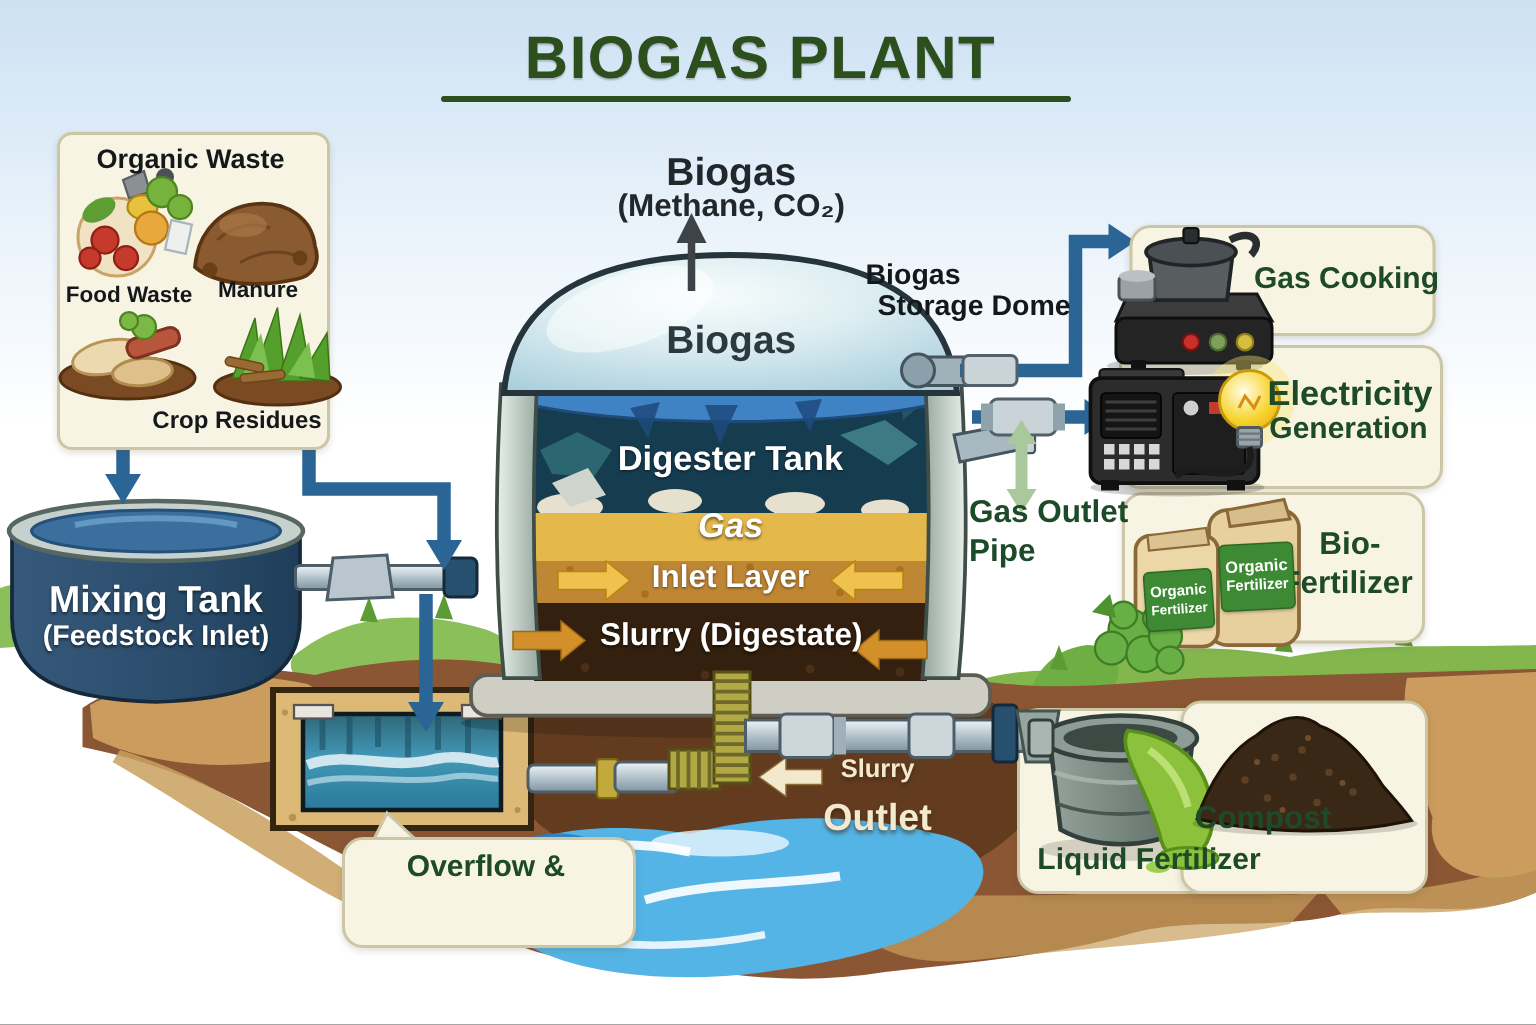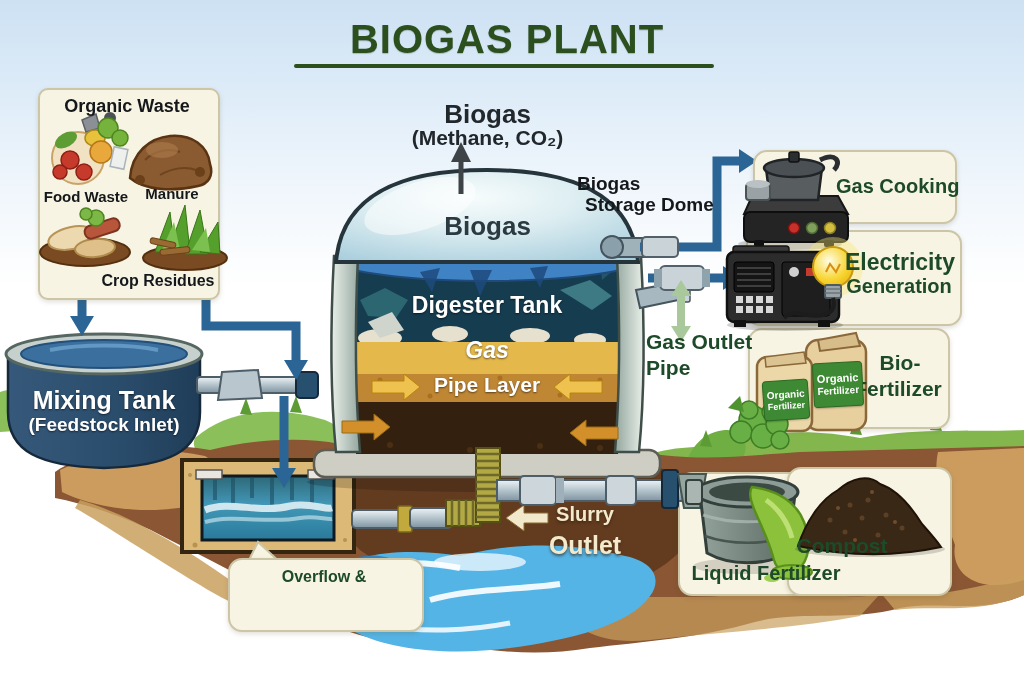--- a/index.html
+++ b/index.html
@@ -420,21 +420,22 @@
   <div class="lbl dark" style="left:420px;top:100px;width:135px;font-size:26px;">Biogas</div>
   <div class="lbl dark" style="left:400px;top:127px;width:175px;font-size:21px;font-weight:600;">(Methane, CO₂)</div>
 
   <div class="lbl" style="left:410px;top:212px;width:155px;font-size:26px;color:#2b3940;">Biogas</div>
 
   <div class="lbl ink left" style="left:577px;top:174px;width:130px;font-size:19px;">Biogas</div>
   <div class="lbl ink left" style="left:585px;top:195px;width:140px;font-size:19px;">Storage Dome</div>
 
   <div class="lbl white" style="left:377px;top:293px;width:220px;font-size:23px;">Digester Tank</div>
   <div class="lbl white" style="left:427px;top:338px;width:120px;font-size:23px;font-style:italic;">Gas</div>
-  <div class="lbl white" style="left:398px;top:374px;width:178px;font-size:21px;">Pipe Layer</div>
+  <div class="lbl white" style="left:398px;top:374px;width:178px;font-size:21px;">Inlet Layer</div>
+  <div class="lbl white" style="left:380px;top:413px;width:215px;font-size:21px;">Slurry (Digestate)</div>
 
   <div class="lbl white" style="left:24px;top:387px;width:160px;font-size:25px;">Mixing Tank</div>
   <div class="lbl white" style="left:14px;top:415px;width:180px;font-size:19px;">(Feedstock Inlet)</div>
 
   <div class="lbl green left" style="left:646px;top:331px;width:120px;font-size:21px;">Gas Outlet</div>
   <div class="lbl green left" style="left:646px;top:357px;width:120px;font-size:21px;">Pipe</div>
 
   <div class="lbl green" style="left:836px;top:176px;width:112px;font-size:20px;">Gas Cooking</div>
   <div class="lbl green" style="left:845px;top:250px;width:108px;font-size:23px;">Electricity</div>
   <div class="lbl green" style="left:845px;top:276px;width:108px;font-size:20px;">Generation</div>
@@ -443,21 +444,21 @@
 
   <div class="bag-label" style="left:763px;top:380px;width:44px;height:38px;transform:rotate(-4deg);">
     <span style="font-size:10px;">Organic</span>
     <span style="font-size:9px;">Fertilizer</span>
   </div>
   <div class="bag-label" style="left:813px;top:362px;width:48px;height:43px;transform:rotate(-3deg);">
     <span style="font-size:11px;">Organic</span>
     <span style="font-size:10px;">Fertilizer</span>
   </div>
 
-  <div class="lbl green" style="left:238px;top:568px;width:172px;font-size:16px;">Overflow &amp;</div>
-
-  <div class="lbl cream" style="left:540px;top:504px;width:90px;font-size:20px;">Slurry</div>
+  <div class="lbl green" style="left:238px;top:568px;width:172px;font-size:20px;">Overflow &amp;</div>
+
+  <div class="lbl cream" style="left:540px;top:504px;width:90px;font-size:17px;">Slurry</div>
   <div class="lbl cream" style="left:535px;top:532px;width:100px;font-size:25px;">Outlet</div>
 
   <div class="lbl green" style="left:680px;top:563px;width:172px;font-size:20px;z-index:8;">Liquid Fertilizer</div>
   <div class="lbl green" style="left:786px;top:535px;width:112px;font-size:21px;z-index:8;">Compost</div>
 
 </div>
 
 </body></html>

